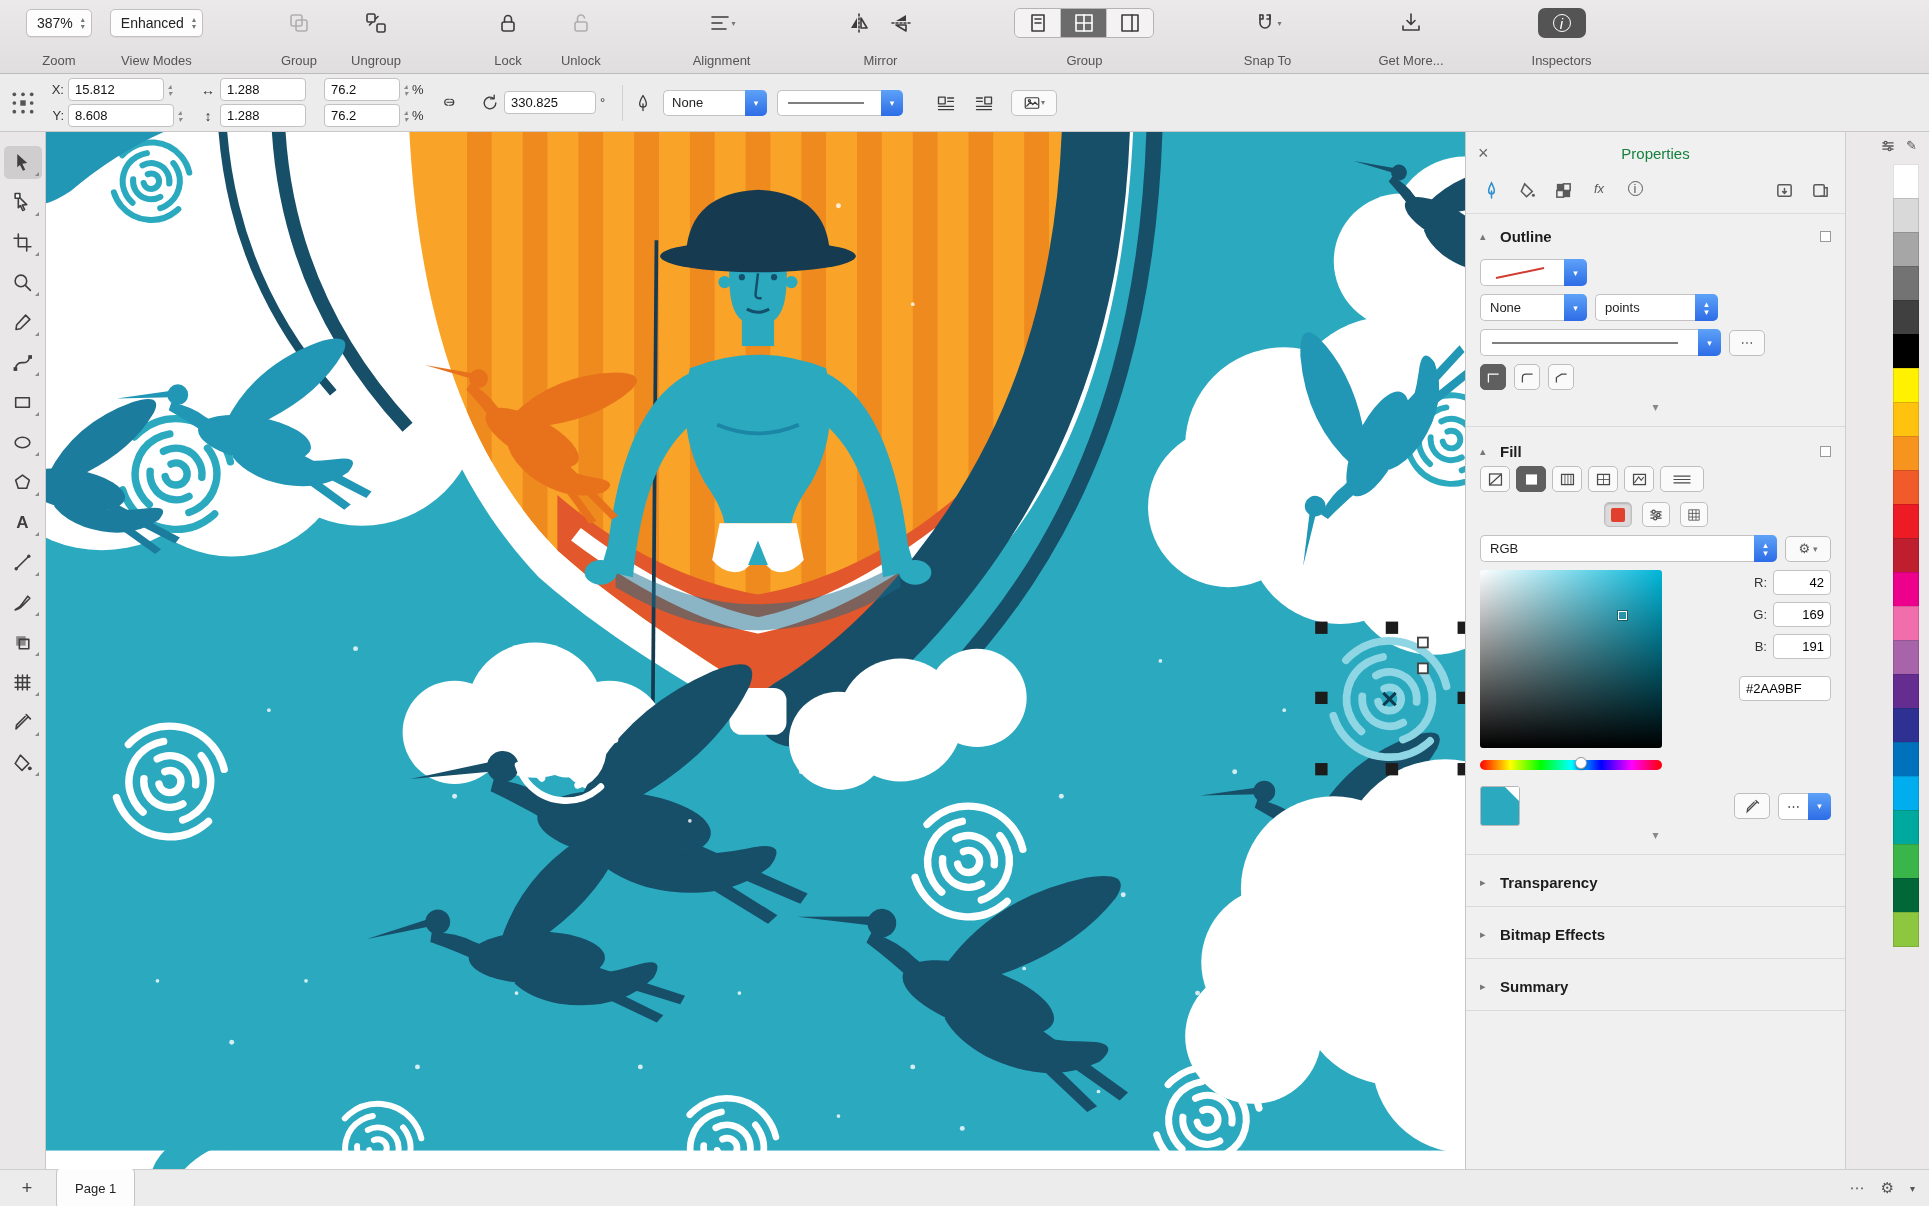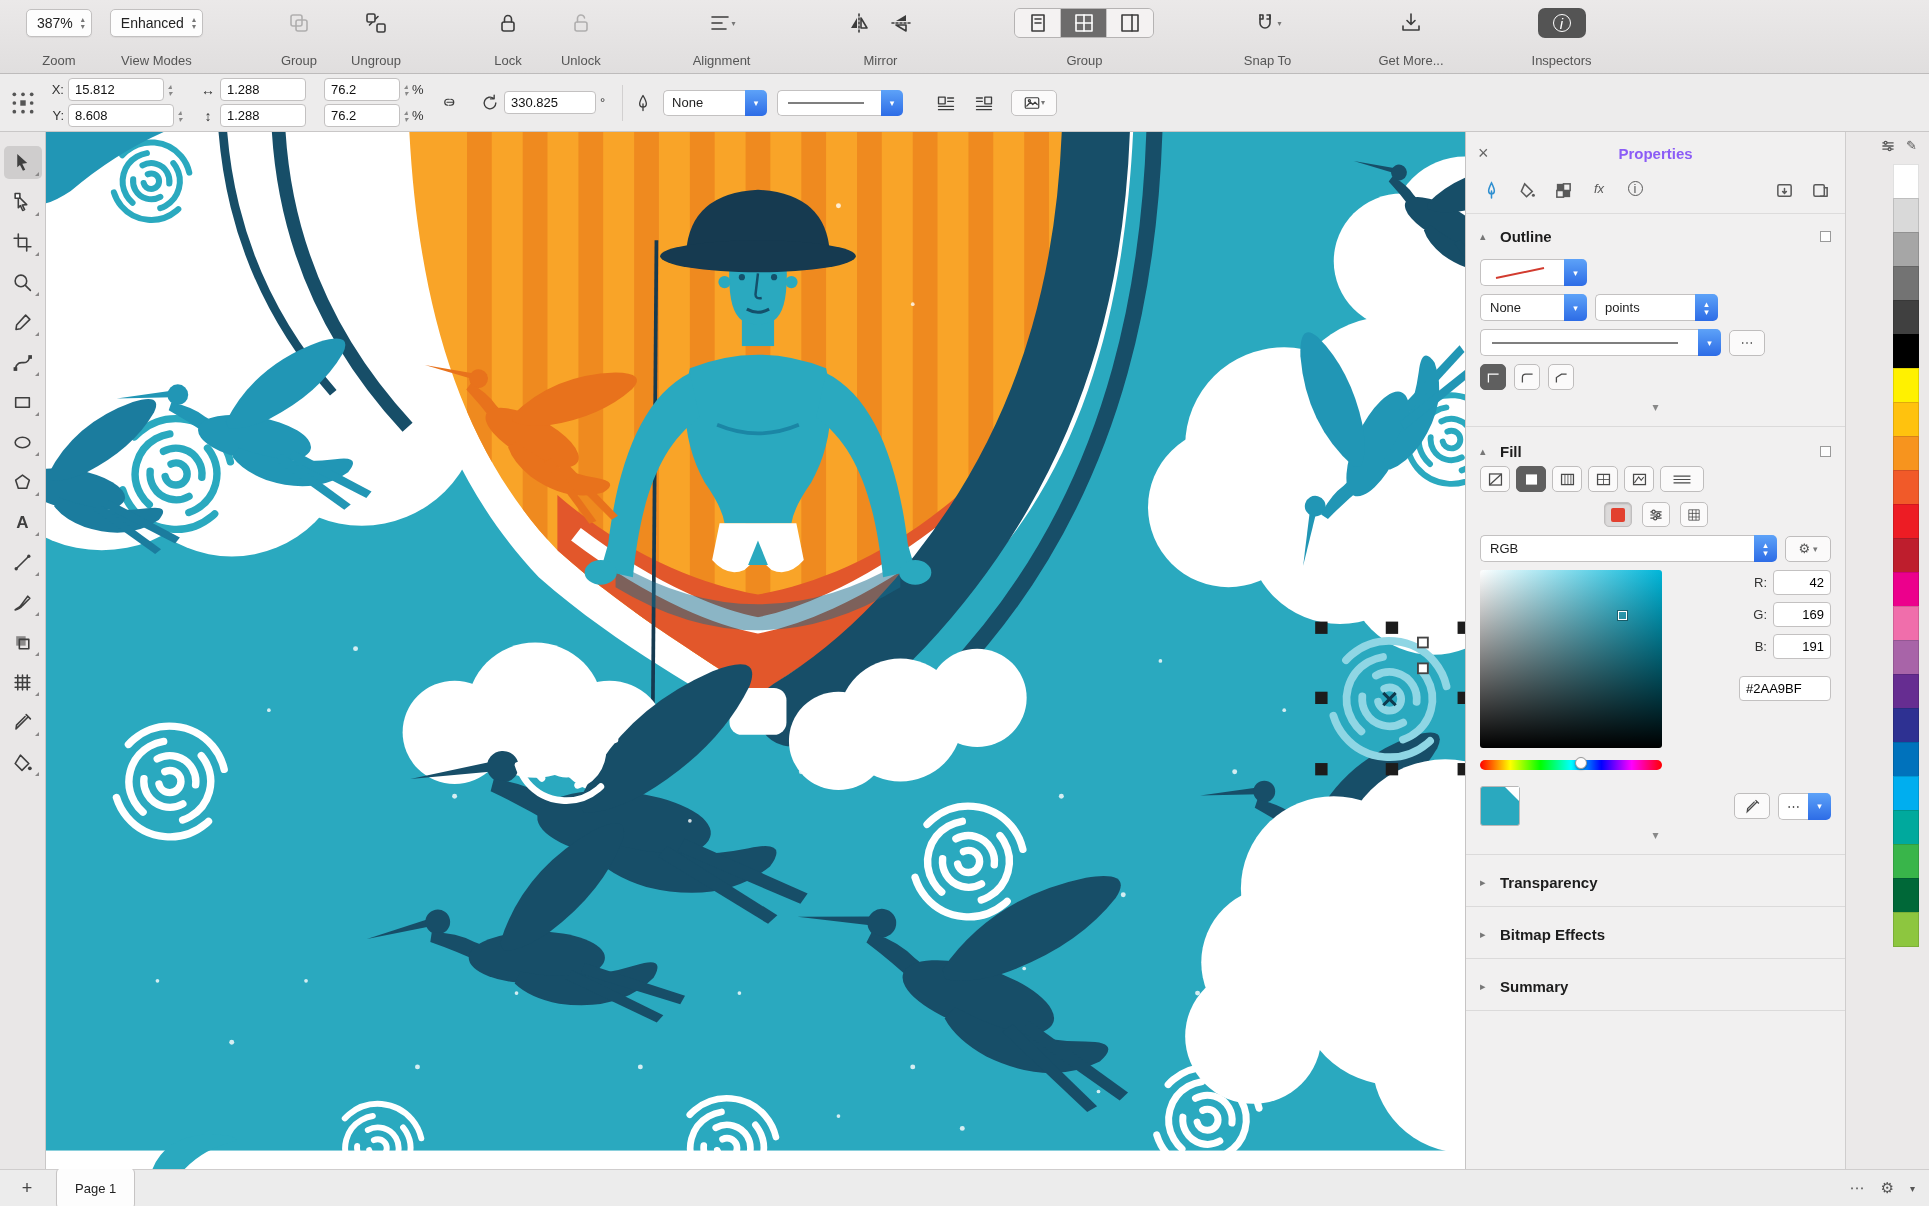--- a/index.html
+++ b/index.html
@@ -53,21 +53,21 @@
   .tool svg .f { fill:#3f3f3f; stroke:none; }
   .tool .tA { font-size:17px; font-weight:bold; color:#3f3f3f; }
 
   .canvas-area { flex:1; position:relative; background:#f2f2f2; min-width:0; }
   .canvas-area svg.art { width:100%; height:100%; display:block; }
 
   
   .panel { width:380px; background:#f1f0f0; border-left:1px solid #c6c4c4; display:flex; flex-direction:column; font-size:13px; overflow:hidden;}
   .pnl-head { height:42px; display:flex; align-items:center; padding:0 12px; position:relative; }
   .pnl-close { font-size:18px; color:#666; width:24px; }
-  .pnl-title { position:absolute; left:0; right:0; text-align:center; font-size:15px; font-weight:bold; color:#8b5cf6; }
+  .pnl-title { position:absolute; left:0; right:0; text-align:center; font-size:15px; font-weight:normal; color:#15803d; }
   .tabs { height:40px; display:flex; align-items:center; padding:0 10px; gap:6px; border-bottom:1px solid #dddcdc;}
   .tabbtn { width:30px; height:26px; display:flex; justify-content:center; border-radius:5px; }
   .tabbtn.sel svg { stroke:#2f8fd0; }
   .tabbtn svg { width:19px; height:19px; stroke:#5a5a5a; fill:none; stroke-width:1.6; stroke-linecap:round;}
   .tabbtn svg .f { fill:#5a5a5a; stroke:none; }
   .tabbtn .txt { font-size:13px; color:#5a5a5a; font-style:italic; }
   .tabs .spacer { flex:1; }
   .sec { padding:8px 14px 4px; }
   .sec-head { display:flex; align-items:center; gap:8px; padding:6px 0; }
   .sec-head .chev { color:#777; font-size:11px; width:12px; }

